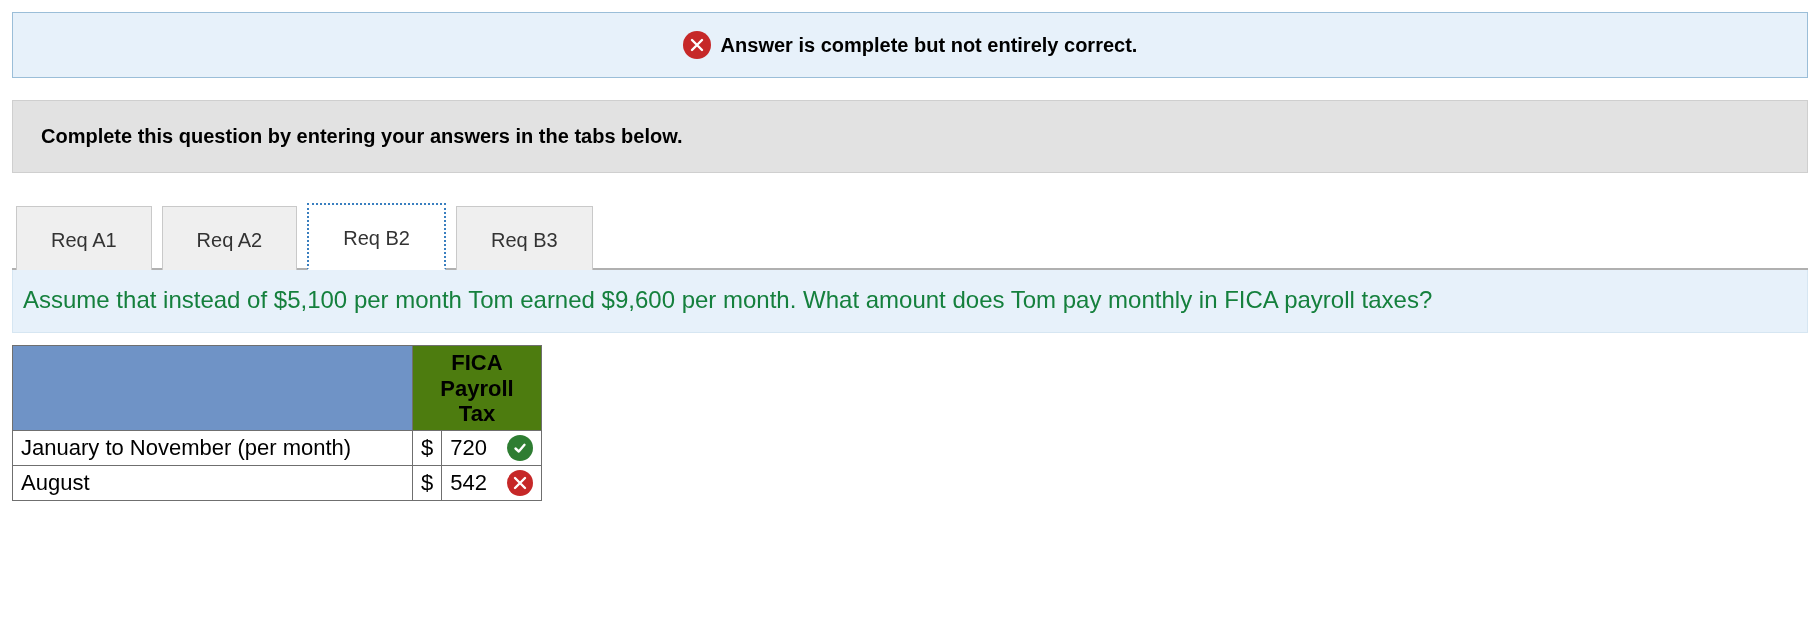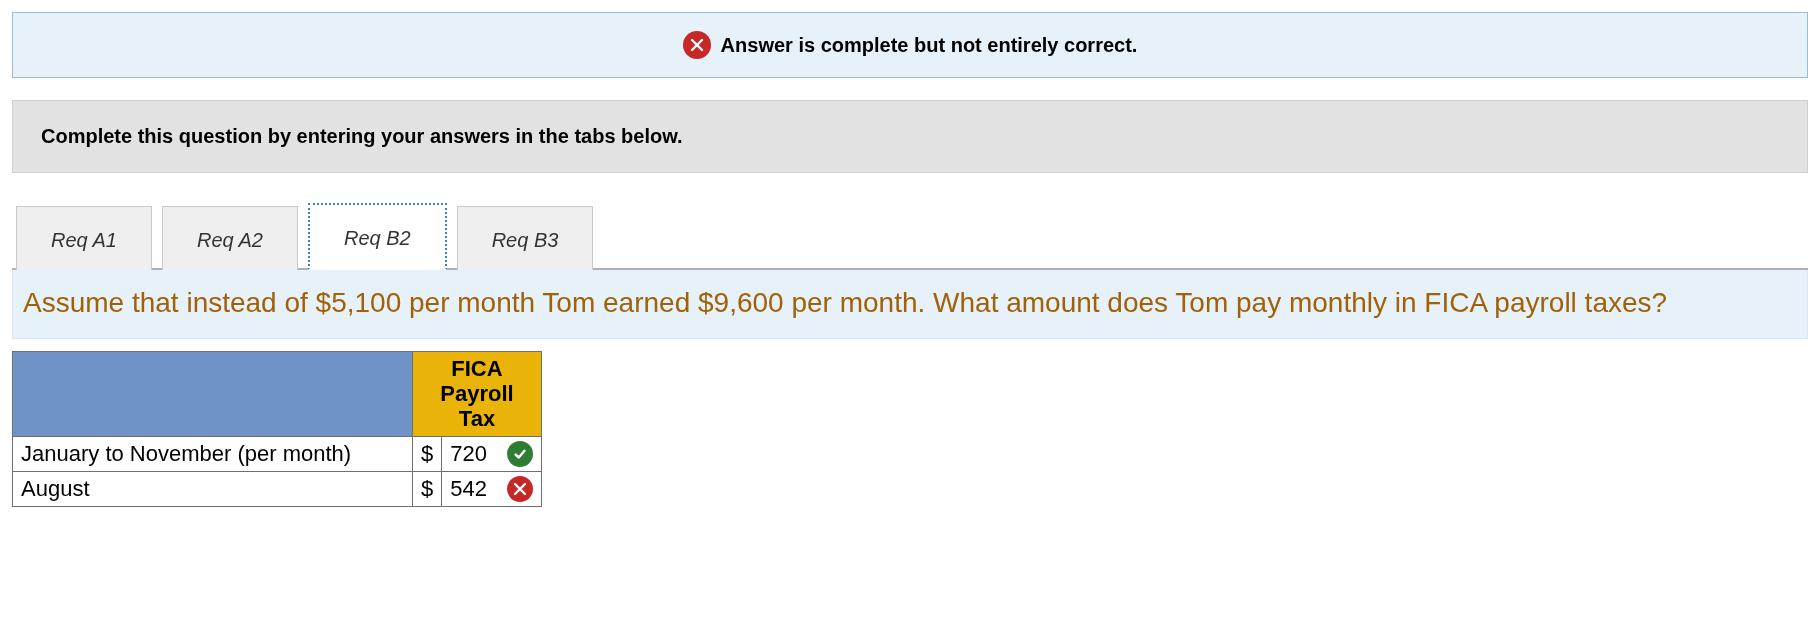--- a/index.html
+++ b/index.html
@@ -32,21 +32,20 @@
     margin-top: 22px;
   }
 
   .tabs-row {
     display: flex;
     gap: 10px;
     margin-top: 28px;
     border-bottom: 2px solid #b0b0b0;
     padding: 0 4px;
     align-items: flex-end;
-    font-style: italic;
   }
   .tab {
     background: #efefef;
     border: 1px solid #c9c9c9;
     border-bottom: none;
     padding: 22px 34px 18px 34px;
     font-size: 20px;
     color: #333;
     cursor: pointer;
     position: relative;
@@ -57,43 +56,43 @@
     border: 2px dotted #3a7fbf;
     border-bottom: 2px solid #ffffff;
   }
 
   .prompt-panel {
     background: #e7f1fa;
     border: 1px solid #d6e6f2;
     border-top: none;
     padding: 14px 10px 16px 10px;
     font-family: Arial, Helvetica, sans-serif;
-    font-size: 28px;
-    color: #a16207;
+    font-size: 24px;
+    color: #15803d;
     line-height: 1.35;
   }
 
   .answer-table {
     border-collapse: collapse;
     margin-top: 12px;
     font-family: Arial, Helvetica, sans-serif;
     font-size: 22px;
   }
   .answer-table th, .answer-table td {
     border: 1px solid #6f6f6f;
     padding: 4px 8px;
     vertical-align: middle;
   }
   .th-blank {
     background: #6f93c6;
     border: 1px solid #6f6f6f;
     width: 400px;
   }
   .th-fica {
-    background: #eab308;
+    background: #4d7c0f;
     color: #000;
     font-weight: bold;
     text-align: center;
     padding: 4px 22px;
     line-height: 1.15;
   }
   .col-currency {
     width: 28px;
     text-align: left;
     padding-left: 4px;

